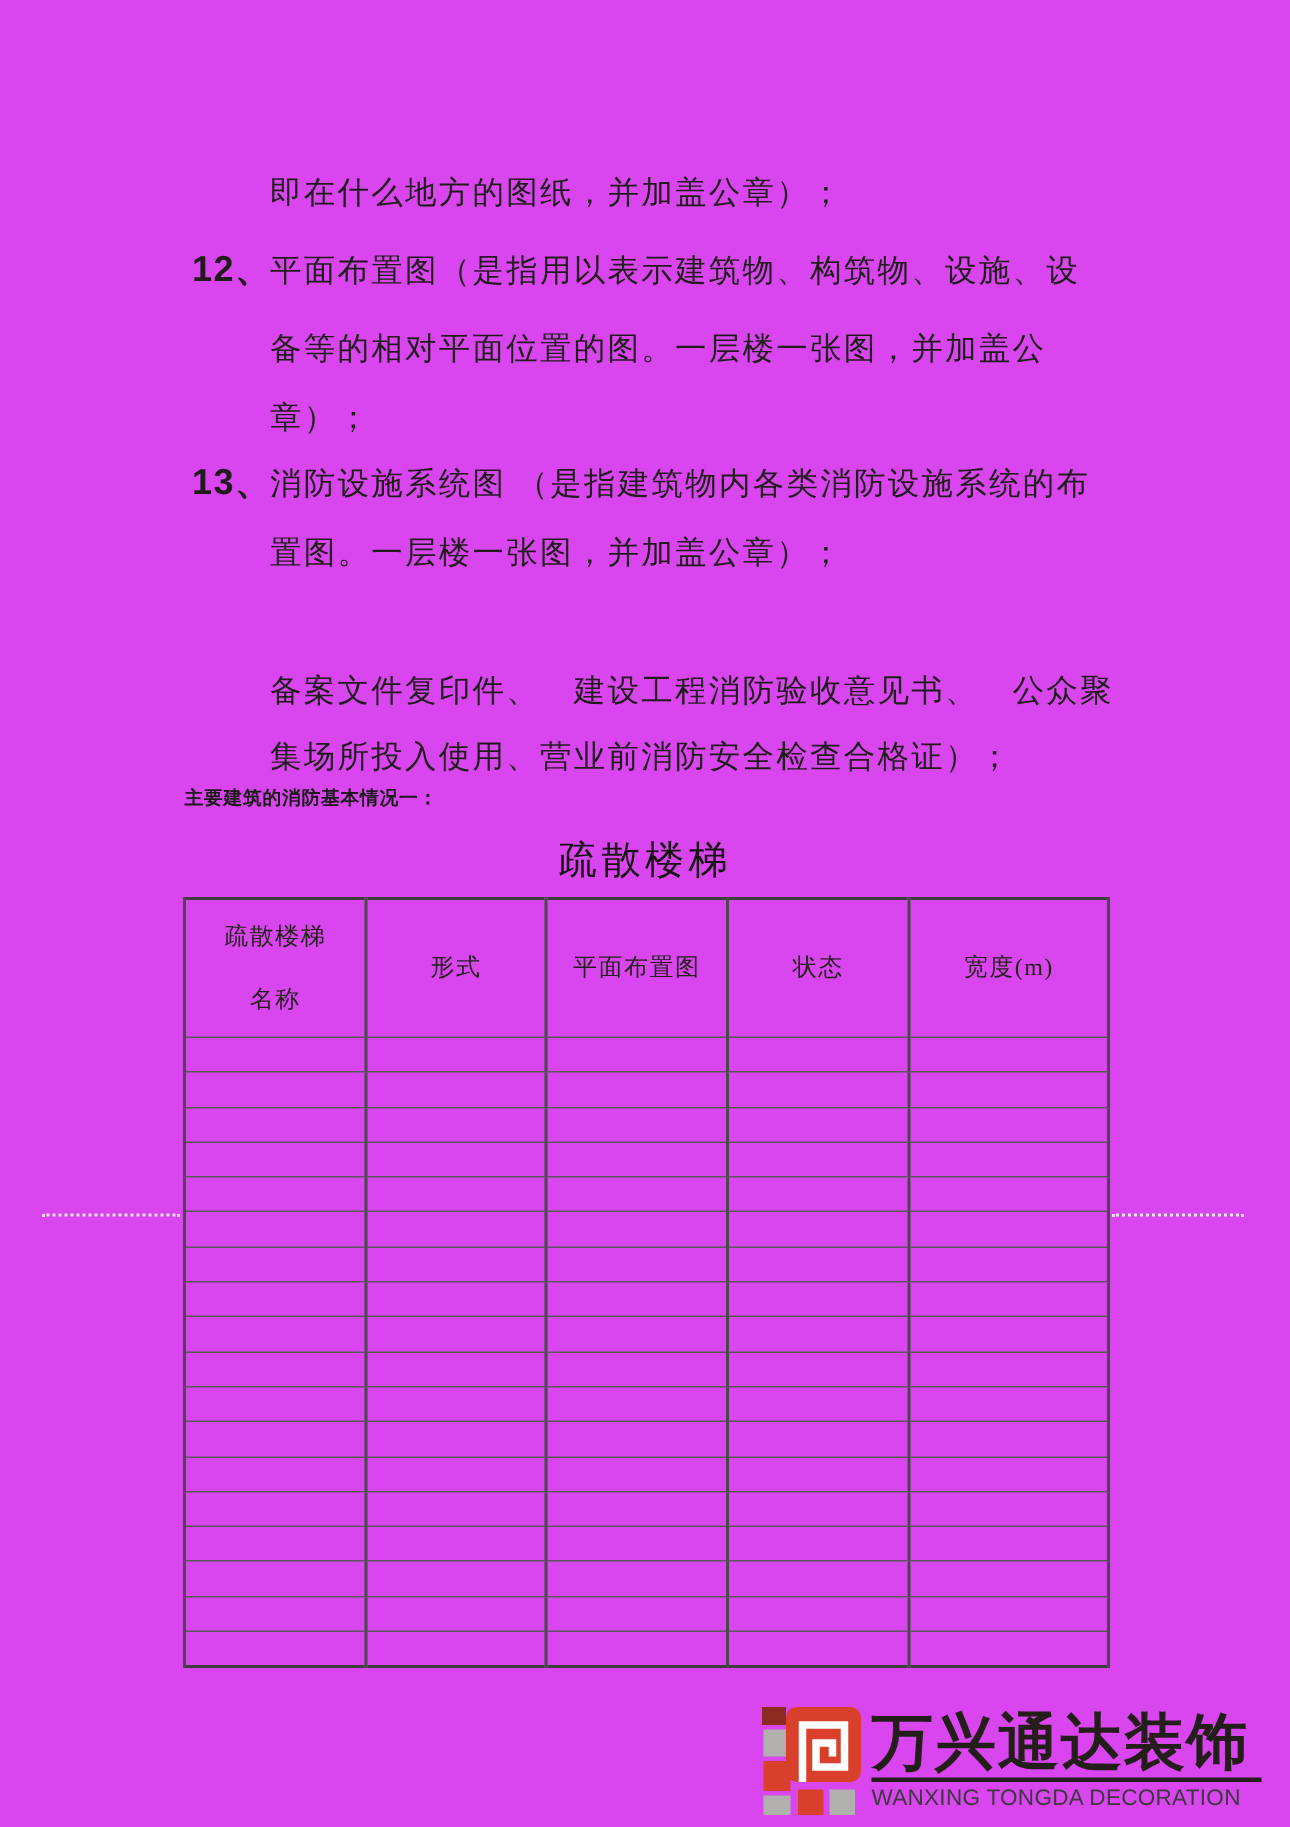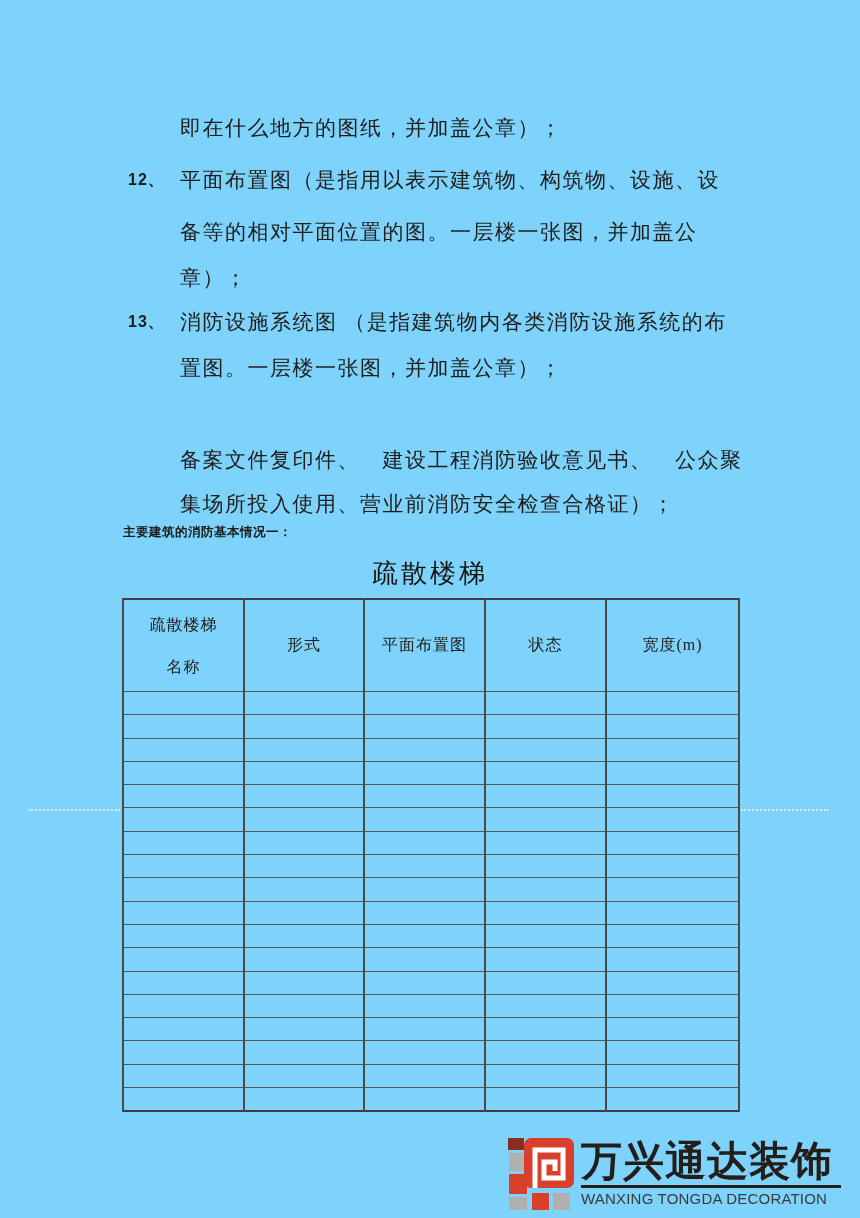--- a/index.html
+++ b/index.html
@@ -1,34 +1,34 @@
 <!DOCTYPE html>
 <html><head>
 <meta charset="utf-8">
 <style>
   html,body{margin:0;padding:0;background:#ffffff;}
   #page{
     position:relative;
     width:860px;height:1218px;
-    background:#7dd3fc;
+    background:#d946ef;
     overflow:hidden;
     font-family:"Liberation Serif","DejaVu Serif",serif;
     color:#1f1c1a;
   }
   
   .doc-line{
     position:absolute;left:128px;width:618px;height:46px;
     display:flex;align-items:center;
     font-size:21px;letter-spacing:1.5px;line-height:46px;
     white-space:nowrap;
   }
   .doc-line .num{
     flex:0 0 52px;width:52px;
     font-family:"Liberation Sans","DejaVu Sans",sans-serif;
-    font-weight:700;font-size:16px;letter-spacing:1px;
+    font-weight:700;font-size:24px;letter-spacing:1px;text-align:right;
   }
   .line-0{top:105px}.line-1{top:157px}.line-2{top:209px}
   .line-3{top:255px}.line-4{top:299px}.line-5{top:345px}
   .line-6{top:391px}.line-7{top:437px}.line-8{top:481px}
   
   .section-label{
     position:absolute;left:123px;top:524px;
     font-size:12.5px;font-weight:700;letter-spacing:0.5px;color:#1c1a18;
   }
   .table-title{

